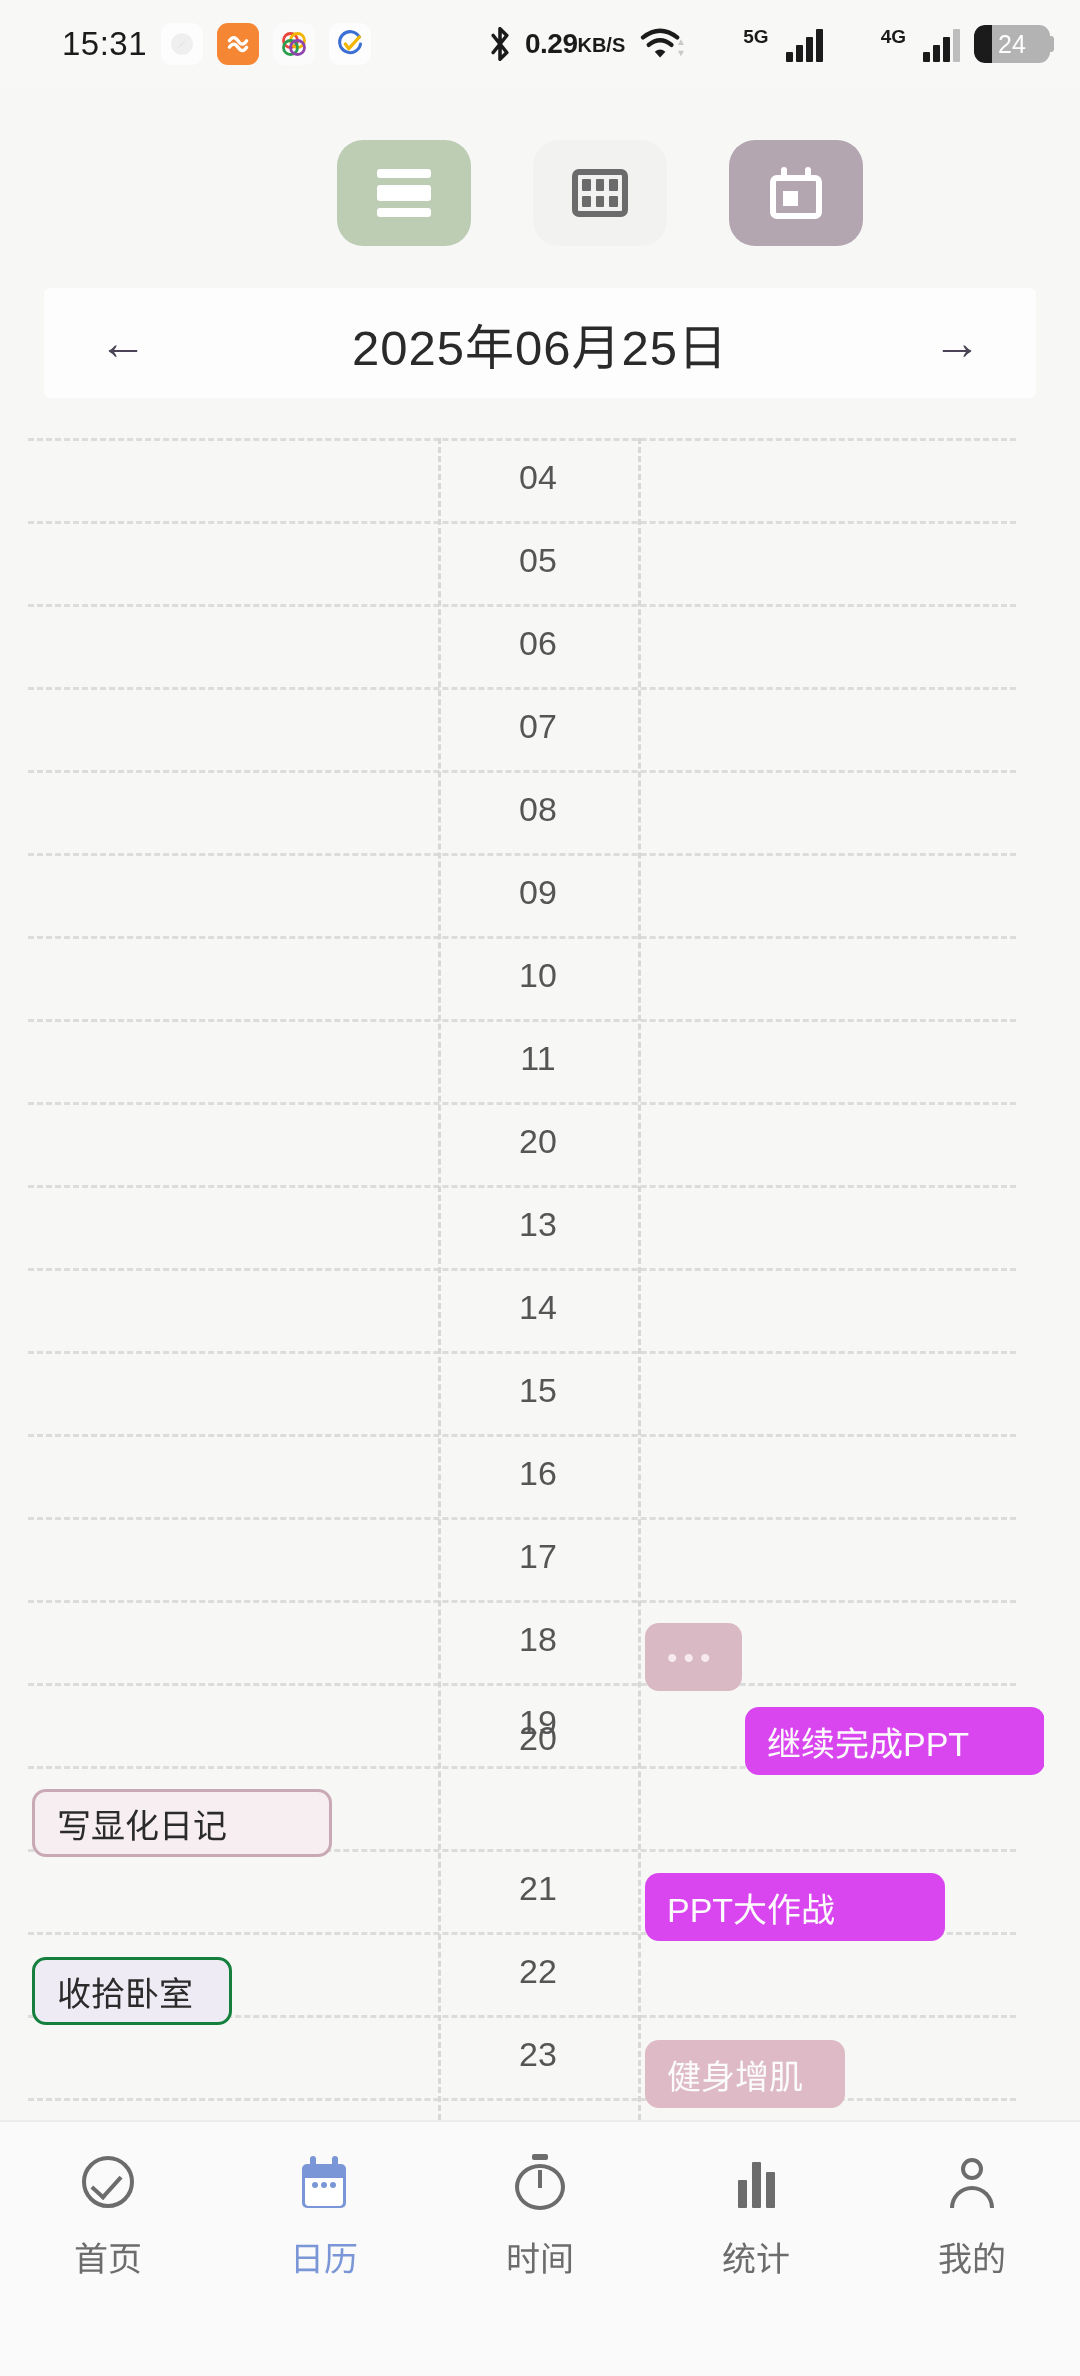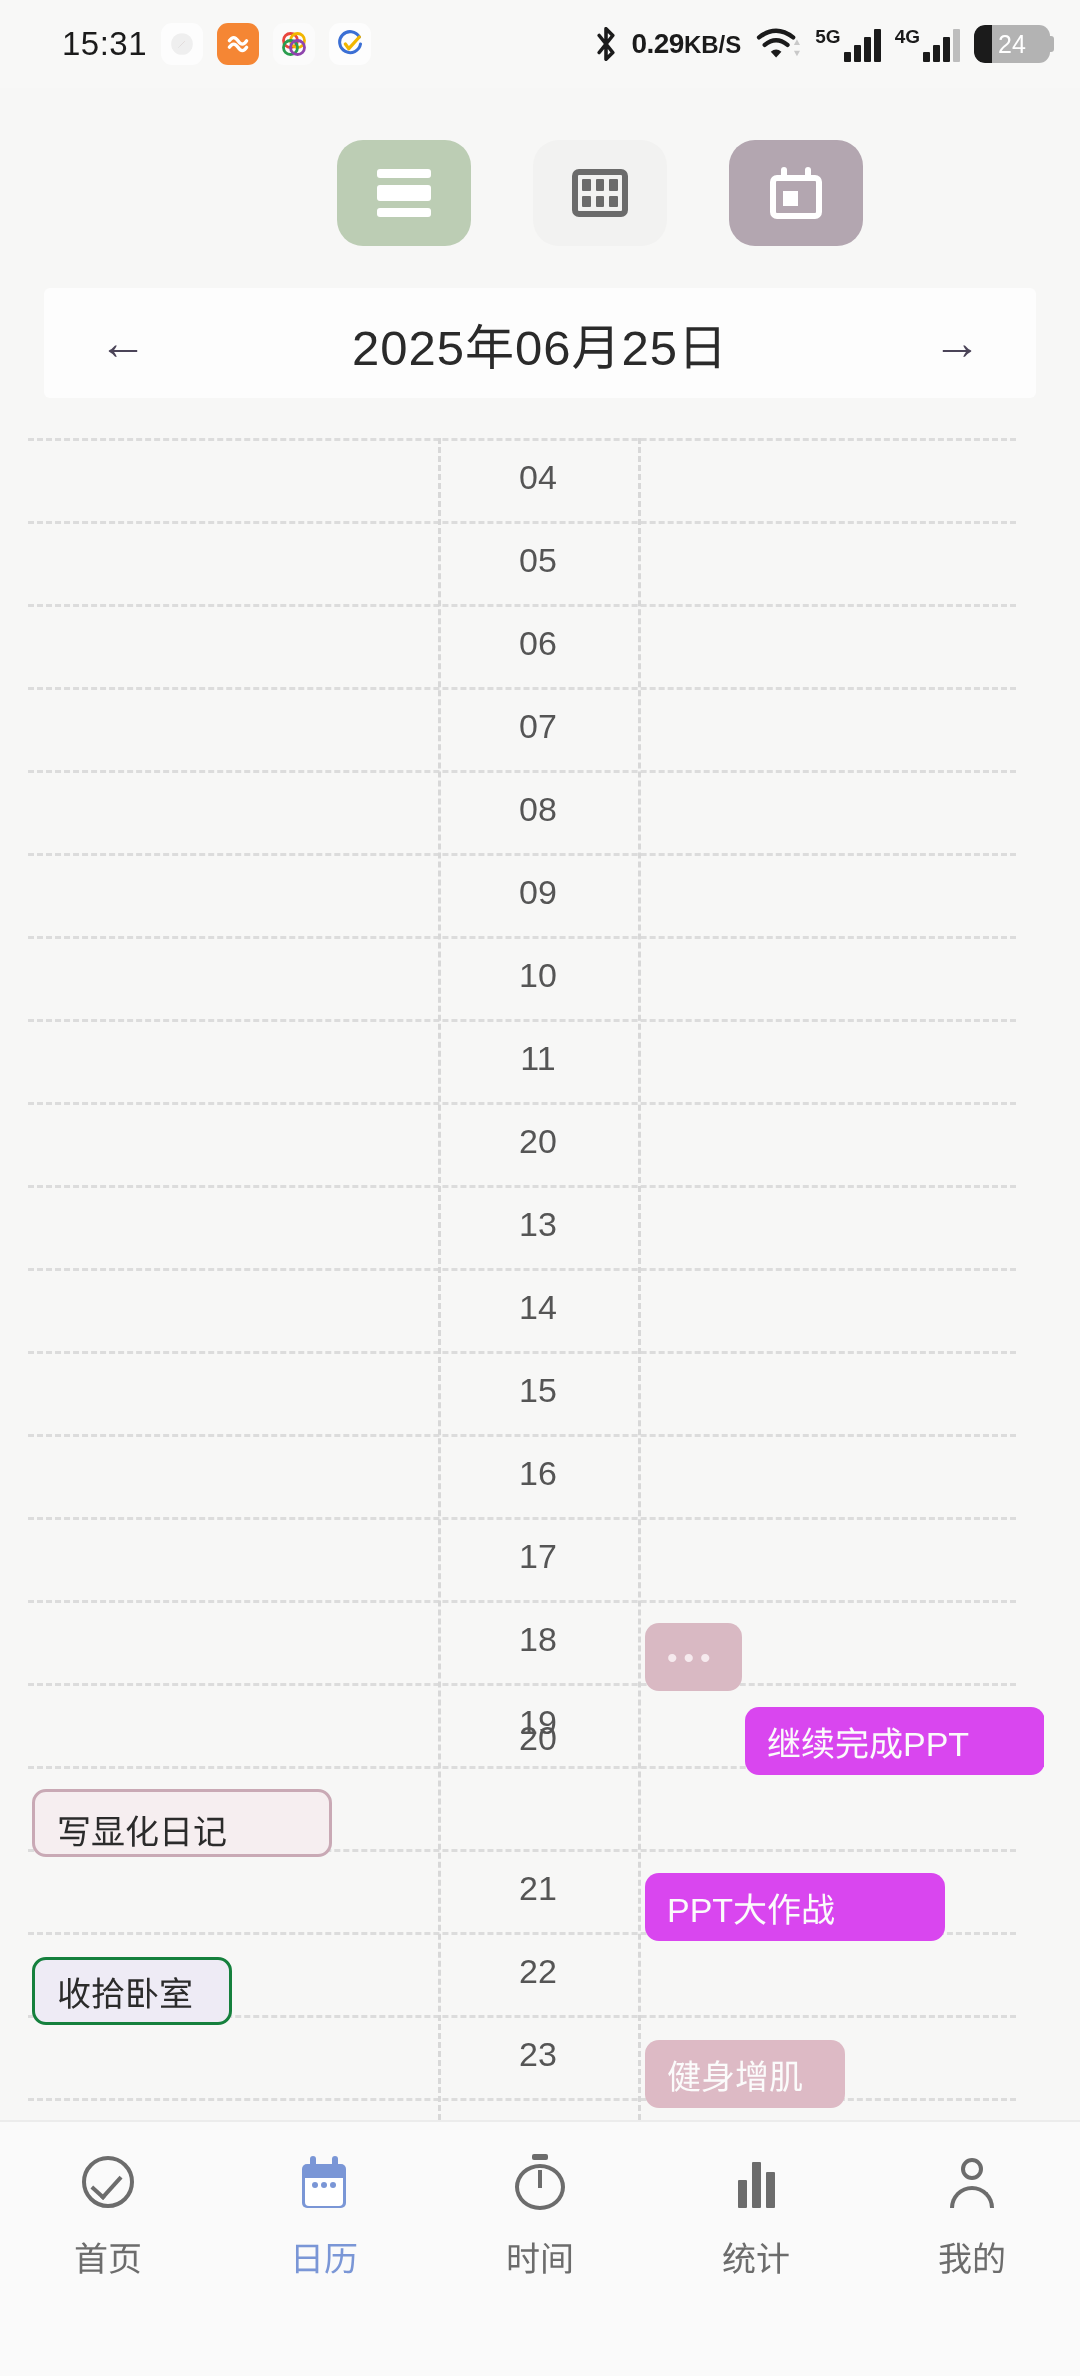--- a/index.html
+++ b/index.html
@@ -51,23 +51,23 @@
   #status-spacer { flex: 1; }
   #status-right { display: flex; align-items: center; gap: 14px; }
 
   .bt-icon { width: 22px; height: 34px; }
   #netspeed {
     display: flex; flex-direction: row;
     align-items: center; line-height: 1;
     color: #1b1b1b;
   }
   #netspeed .ns-val { font-size: 28px; font-weight: bold; letter-spacing: -0.5px; }
-  #netspeed .ns-unit { font-size: 24px; font-weight: bold; margin-top: 2px; }
-
-  .sig-group { display: flex; align-items: flex-end; gap: 3px; }
+  #netspeed .ns-unit { font-size: 20px; font-weight: bold; margin-top: 2px; }
+
+  .sig-group { display: flex; align-items: flex-end; gap: 17px; margin-left: 44px; }
   .sig-label { font-size: 19px; font-weight: bold; color: #1b1b1b; margin-bottom: 14px; }
   .bars { display: flex; align-items: flex-end; gap: 3px; }
   .bars i { display:block; width: 7px; background: #1b1b1b; border-radius: 1px; }
   .bars i:nth-child(1){ height: 10px; }
   .bars i:nth-child(2){ height: 17px; }
   .bars i:nth-child(3){ height: 25px; }
   .bars i:nth-child(4){ height: 33px; }
   .bars.weak i:nth-child(3){ background:#1b1b1b; }
   .bars.weak i:nth-child(4){ background:#bdbdbd; }
 
@@ -484,21 +484,21 @@
         <div class="hour-label" style="left: 438px; top: 1513.5px;">22</div>
         <div class="hour-label" style="left: 438px; top: 1596.5px;">23</div>
       </div>
     <div id="events-layer">
         <div class="ev solid-pink" style="left: 645px; top: 1185px; width: 97px; height: 68px;">
           <span class="dots">•••</span>
         </div>
         <div class="ev solid-green" style="left: 745px; top: 1269px; width: 300px; height: 68px;">
           <span>继续完成PPT</span>
         </div>
-        <div class="ev out-pink" style="left: 32px; top: 1351px; width: 300px; height: 68px; align-items: flex-end;">
+        <div class="ev out-pink" style="left: 32px; top: 1351px; width: 300px; height: 68px;">
           <span>写显化日记</span>
         </div>
         <div class="ev solid-green" style="left: 645px; top: 1435px; width: 300px; height: 68px;">
           <span>PPT大作战</span>
         </div>
         <div class="ev out-purple" style="left: 32px; top: 1519px; width: 200px; height: 68px;">
           <span>收拾卧室</span>
         </div>
         <div class="ev solid-pink2" style="left: 645px; top: 1602px; width: 200px; height: 68px;">
           <span>健身增肌</span>

